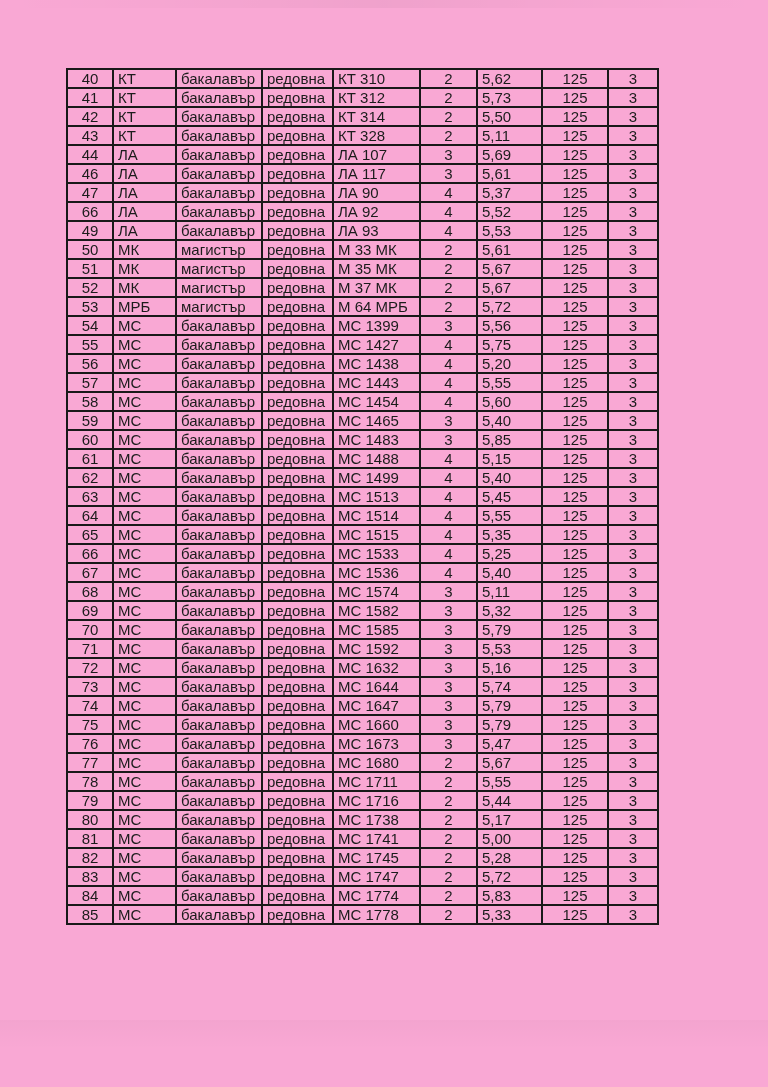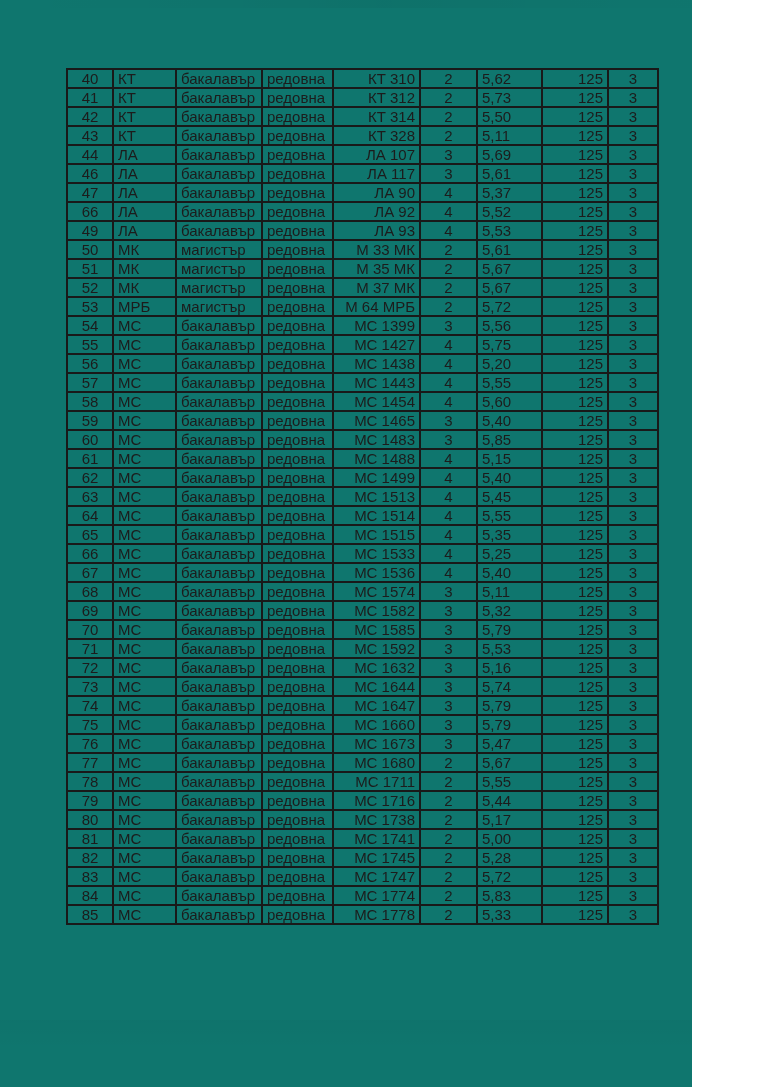--- a/index.html
+++ b/index.html
@@ -3,23 +3,23 @@
 <meta charset="utf-8">
 <style>
   html, body {
     margin: 0;
     padding: 0;
     background: #ffffff;
     font-family: "Liberation Sans", sans-serif;
   }
   .page {
     position: relative;
-    width: 692px;
+    width: 768px;
     height: 1087px;
-    background: #0f766e;
+    background: #f9a8d4;
     overflow: hidden;
   }
   
   .scan-noise-top {
     position: absolute;
     left: 0; top: 0;
     width: 768px; height: 8px;
     background: linear-gradient(to right,
       rgba(0,0,0,0) 0%, rgba(0,0,0,0.02) 30%, rgba(0,0,0,0.04) 50%,
       rgba(0,0,0,0.02) 70%, rgba(0,0,0,0) 100%);
@@ -46,24 +46,24 @@
     line-height: 17px;
     color: #1c1c1c;
     padding: 0 4px;
     white-space: nowrap;
     overflow: hidden;
   }
   td.c0 { width: 46px; text-align: center; }
   td.c1 { width: 63px; text-align: left; border-radius: 9px; }
   td.c2 { width: 86px; text-align: left; }
   td.c3 { width: 71px; text-align: left; }
-  td.c4 { width: 87px; text-align: right; }
+  td.c4 { width: 87px; text-align: left; }
   td.c5 { width: 57px; text-align: center; }
   td.c6 { width: 65px; padding-right: 3px; }
-  td.c7 { width: 66px; text-align: right; padding-right: 4px; margin-top: 8px; }
+  td.c7 { width: 66px; text-align: center; padding-right: 4px; margin-top: 8px; }
   td.c8 { width: 50px; text-align: center; }
 </style>
 </head>
 <body>
 
 <div class="page">
   <div class="scan-noise-top"></div>
   <table class="grades">
     <tbody id="table-body">
         <tr>

